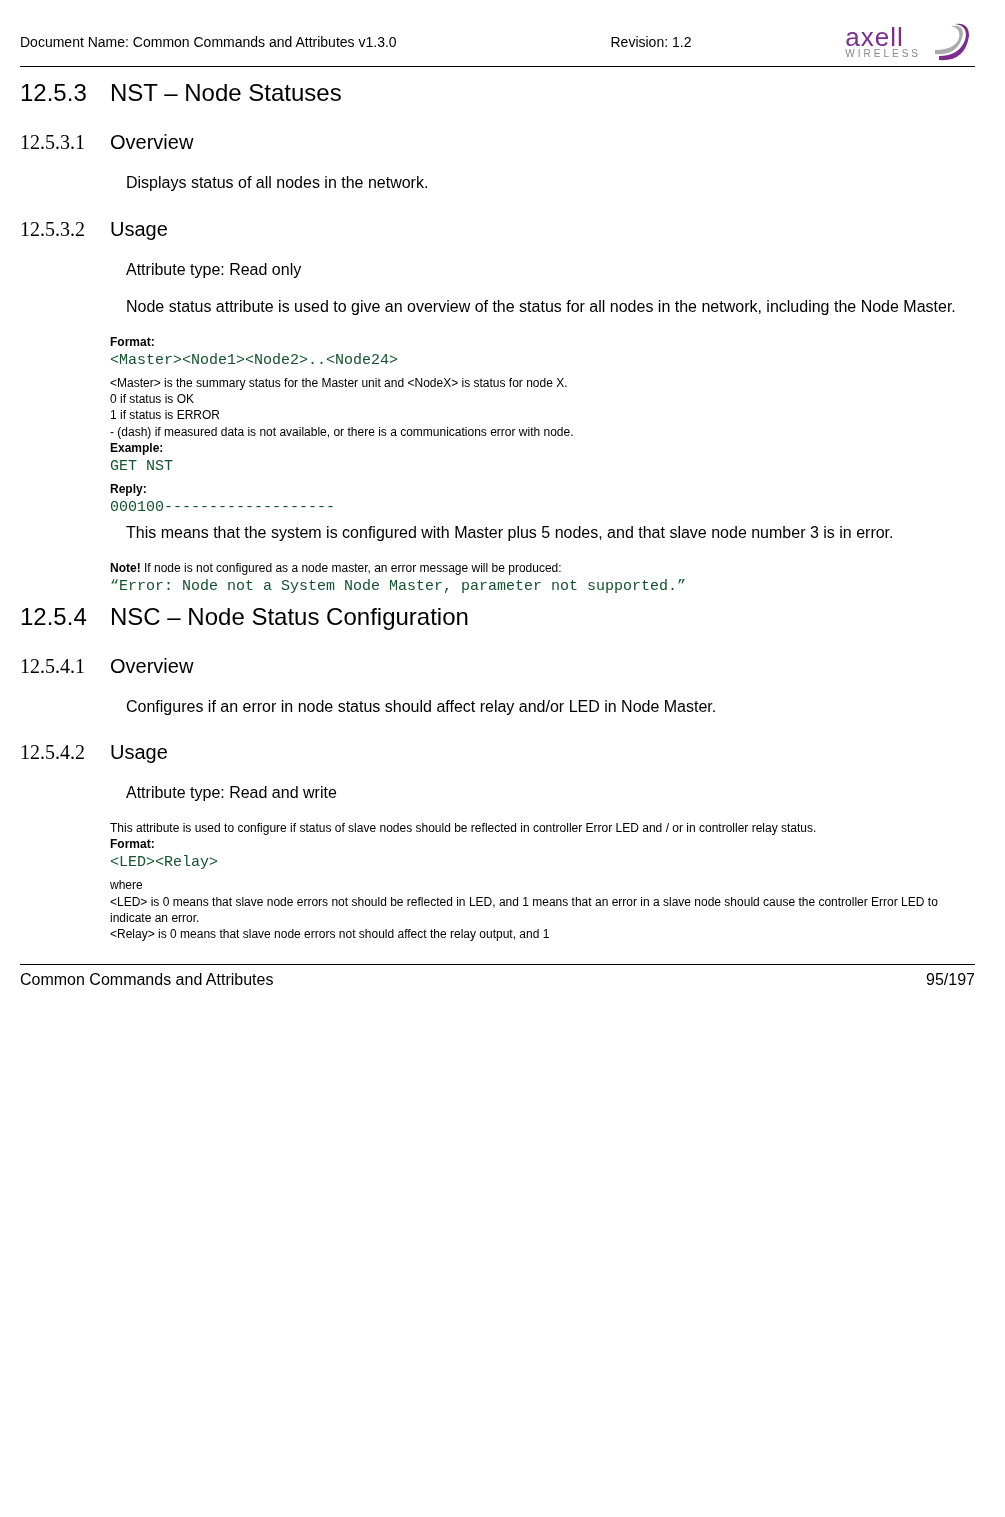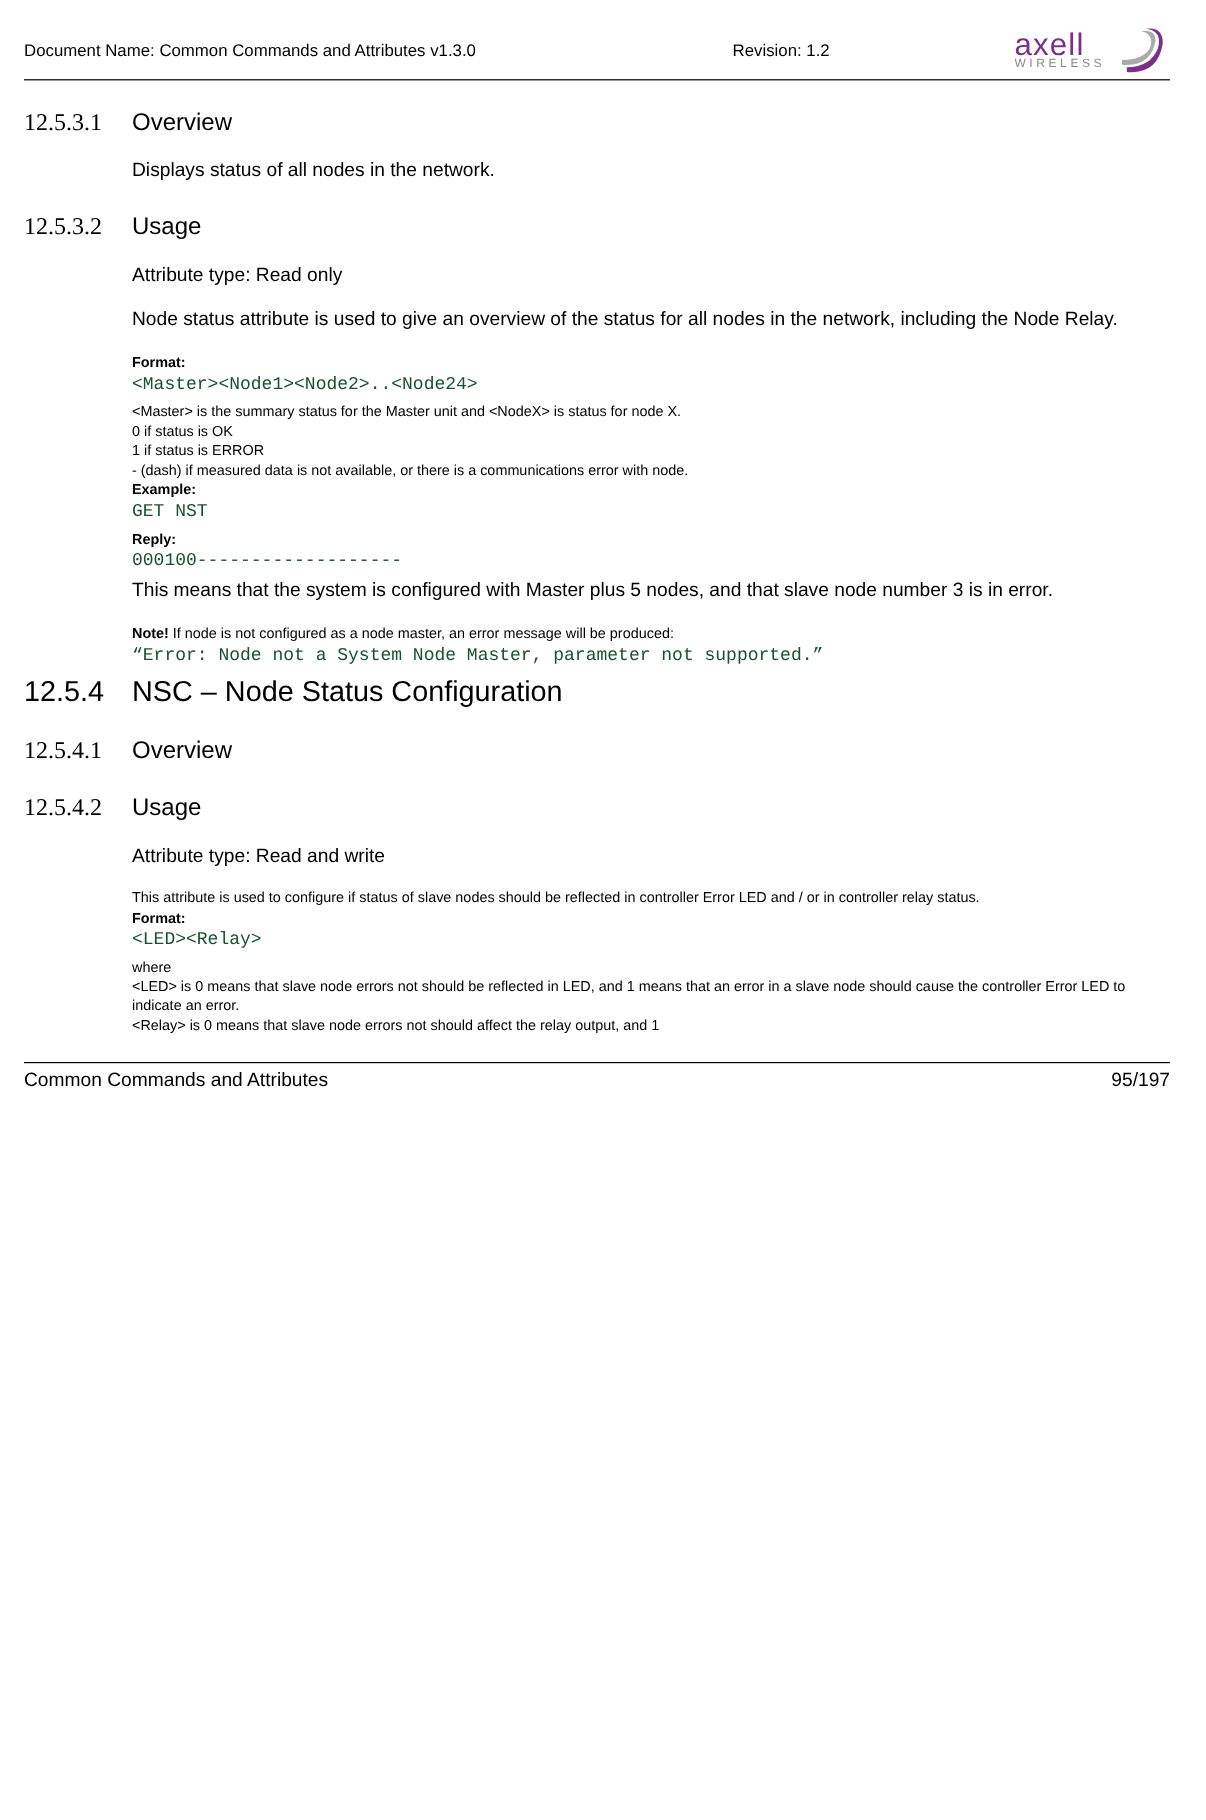--- a/index.html
+++ b/index.html
@@ -81,21 +81,21 @@
     margin-left: -90px;
   }
   .h3 .num {
     width: 90px;
     flex-shrink: 0;
     font-family: Liberation Serif, serif;
   }
   .p {
     font-size: 16px;
     line-height: 1.35;
-    margin: 0 0 16px 0;
+    margin: 0 0 16px 16px;
   }
   .p-tight {
     font-size: 12px;
     line-height: 1.35;
     margin: 0;
   }
   .bold {
     font-weight: bold;
   }
   .mono {
@@ -135,33 +135,37 @@
       <svg class="logo-swirl" viewBox="0 0 50 44">
         <path d="M 14 40 Q 40 42 44 16 Q 44 2 30 4 Q 44 6 40 20 Q 34 36 14 36 Z" fill="#7b2e8e"></path>
         <path d="M 10 34 Q 34 36 38 14 Q 38 4 26 6 Q 36 8 34 18 Q 30 30 10 30 Z" fill="#888" opacity="0.7"></path>
       </svg>
     </div>
   </div>
   <hr class="hr-top">
 
   <div class="content">
 
+    <div class="h2">
+      <span class="num">12.5.3</span>
+      <span>NST – Node Statuses</span>
+    </div>
 
     <div class="h3">
       <span class="num">12.5.3.1</span>
       <span>Overview</span>
     </div>
     <div class="p">Displays status of all nodes in the network.</div>
 
     <div class="h3">
       <span class="num">12.5.3.2</span>
       <span>Usage</span>
     </div>
     <div class="p">Attribute type: Read only</div>
-    <div class="p">Node status attribute is used to give an overview of the status for all nodes in the network, including the Node Relay.</div>
+    <div class="p">Node status attribute is used to give an overview of the status for all nodes in the network, including the Node Master.</div>
 
     <div class="block">
       <div class="p-tight bold">Format:</div>
       <div class="mono">&lt;Master&gt;&lt;Node1&gt;&lt;Node2&gt;..&lt;Node24&gt;</div>
     </div>
 
     <div class="block">
       <div class="p-tight">&lt;Master&gt; is the summary status for the Master unit and &lt;NodeX&gt; is status for node X.</div>
       <div class="p-tight">0 if status is OK</div>
       <div class="p-tight">1 if status is ERROR</div>
@@ -184,20 +188,21 @@
 
     <div class="h2">
       <span class="num">12.5.4</span>
       <span>NSC – Node Status Configuration</span>
     </div>
 
     <div class="h3">
       <span class="num">12.5.4.1</span>
       <span>Overview</span>
     </div>
+    <div class="p">Configures if an error in node status should affect relay and/or LED in Node Master.</div>
 
     <div class="h3">
       <span class="num">12.5.4.2</span>
       <span>Usage</span>
     </div>
     <div class="p">Attribute type: Read and write</div>
 
     <div class="block">
       <div class="p-tight">This attribute is used to configure if status of slave nodes should be reflected in controller Error LED and / or in controller relay status.</div>
       <div class="p-tight bold">Format:</div>

